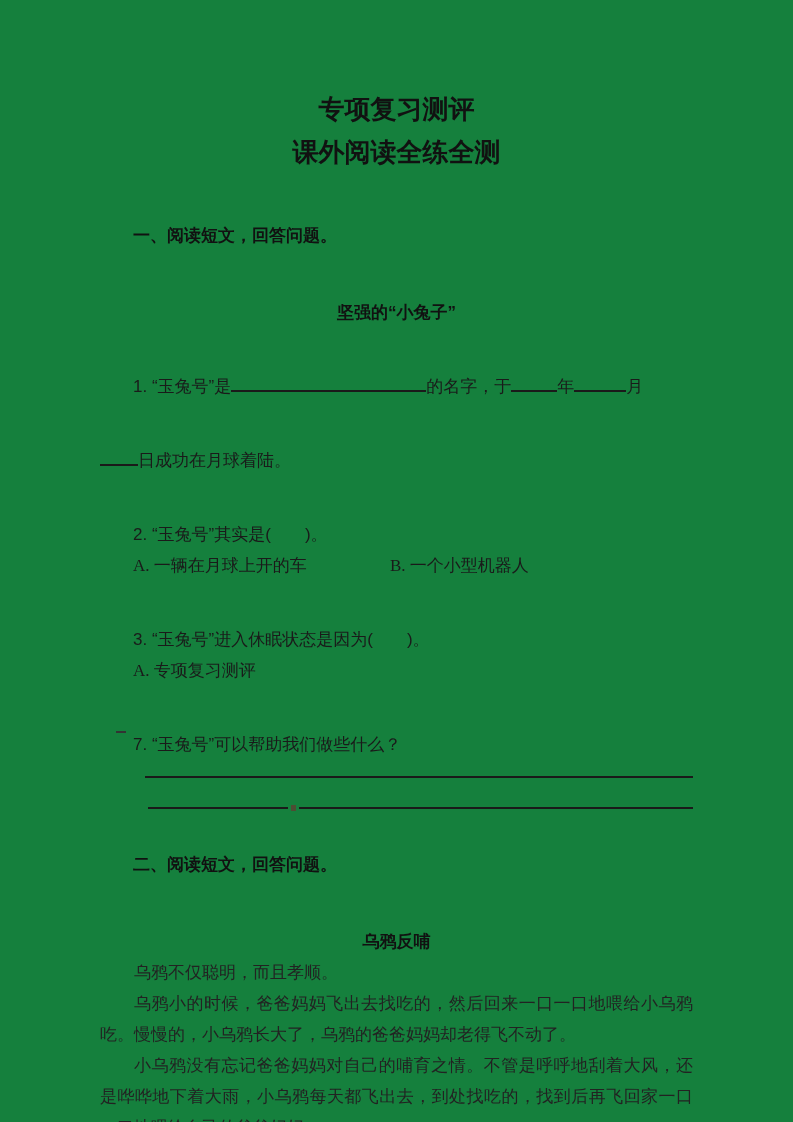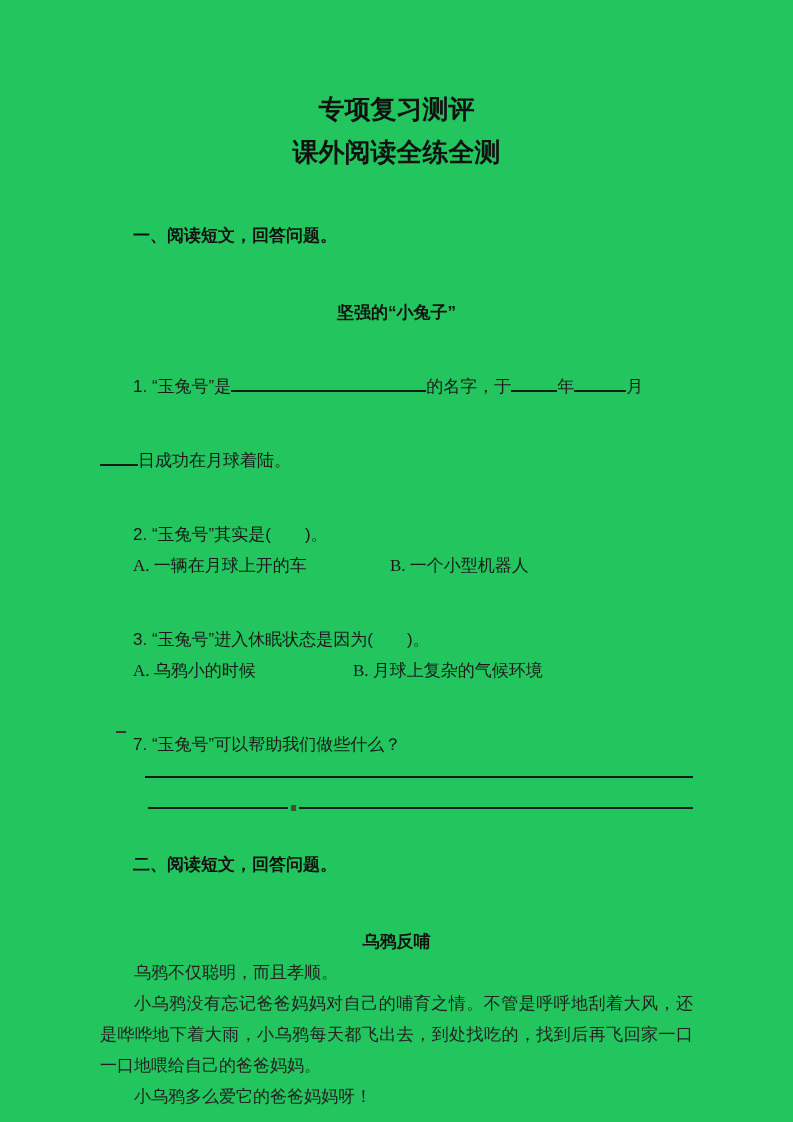--- a/index.html
+++ b/index.html
@@ -5,21 +5,21 @@
   html, body {
     margin: 0;
     padding: 0;
     background: #ffffff;
   }
   .page {
     position: relative;
     width: 793px;
     height: 1122px;
     margin: 0 auto;
-    background: #22c55e;
+    background: #15803d;
     color: #1a1a1a;
     box-sizing: border-box;
     padding: 88px 100px 0 100px;
     overflow: hidden;
     font-family: "Liberation Serif", serif;
   }
   
   .doc-title {
     text-align: center;
     font-family: "Liberation Sans", sans-serif;
@@ -154,35 +154,35 @@
   </div>
 
   <div class="q-line">2. “玉兔号”其实是(　　)。</div>
   <div class="opts">
     <span>A. 一辆在月球上开的车</span>
     <span>B. 一个小型机器人</span>
   </div>
 
   <div class="q-line">3. “玉兔号”进入休眠状态是因为(　　)。</div>
   <div class="opts row2">
-    <span>A. 乌鸦小的时候</span>
-    <span>B. 月球上复杂的气候环境</span>
+    <span>A. 专项复习测评</span>
   </div>
 
   <div class="q-line">7. “玉兔号”可以帮助我们做些什么？</div>
   <div class="ans-line1"></div>
   <div class="ans-line2">
     <div class="seg1"></div>
     <div class="tiny-mark"></div>
     <div class="seg2"></div>
   </div>
 
   <div class="stray-dash"></div>
 
   <div class="sec-heading tight">二、阅读短文，回答问题。</div>
   <div class="passage-title">乌鸦反哺</div>
   <div class="passage">乌鸦不仅聪明，而且孝顺。</div>
+  <div class="passage">乌鸦小的时候，爸爸妈妈飞出去找吃的，然后回来一口一口地喂给小乌鸦吃。慢慢的，小乌鸦长大了，乌鸦的爸爸妈妈却老得飞不动了。</div>
   <div class="passage">小乌鸦没有忘记爸爸妈妈对自己的哺育之情。不管是呼呼地刮着大风，还是哗哗地下着大雨，小乌鸦每天都飞出去，到处找吃的，找到后再飞回家一口一口地喂给自己的爸爸妈妈。</div>
   <div class="passage">小乌鸦多么爱它的爸爸妈妈呀！</div>
 
   <div class="page-number">1</div>
 
 </div>
 
 </body></html>

